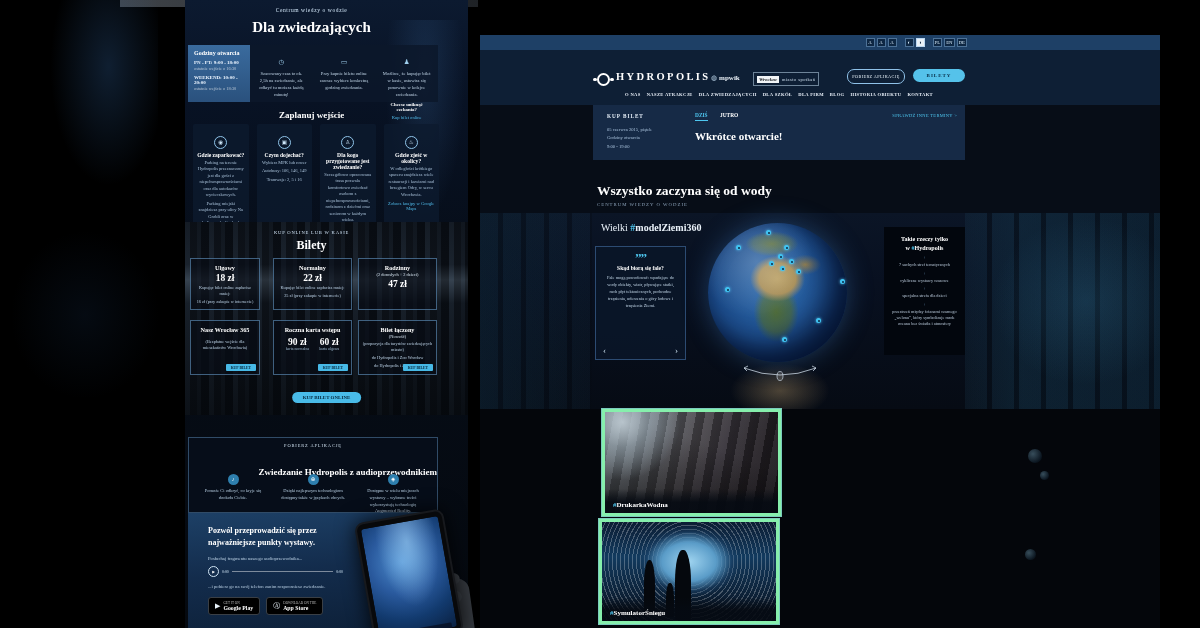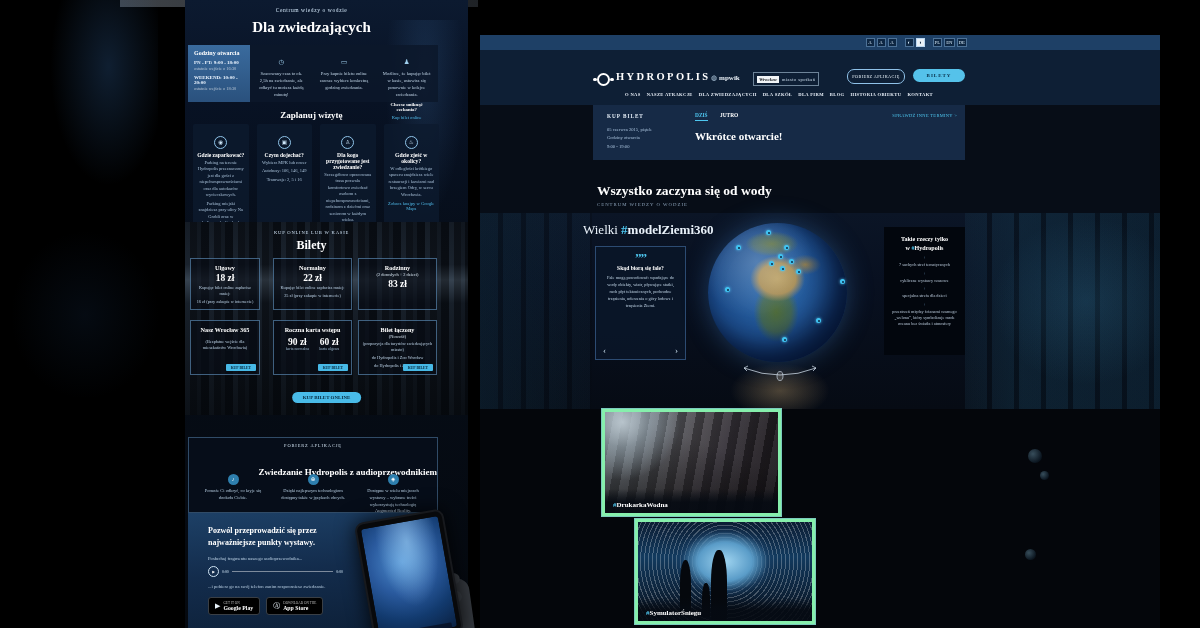--- a/index.html
+++ b/index.html
@@ -129,21 +129,21 @@
 
   .rp-zone{left:0;top:178px;width:680px;height:196px;background:linear-gradient(180deg,#0b1526 0%,#081020 35%,#060b14 100%);overflow:visible;}
   .zone-r{position:absolute;right:0;top:0;width:195px;height:100%;
     background:radial-gradient(ellipse at 62% 45%,rgba(80,180,230,.14),transparent 55%),
                repeating-linear-gradient(90deg,rgba(40,90,120,.14) 0 22px,rgba(5,10,18,.42) 22px 27px),
                linear-gradient(90deg,rgba(8,18,30,0) 0%,rgba(12,35,52,.5) 30%,rgba(8,22,36,.85) 100%);}
   .zone-l{position:absolute;left:0;top:0;width:112px;height:100%;
     background:repeating-linear-gradient(90deg,rgba(40,90,120,.08) 0 18px,rgba(5,10,18,.35) 18px 23px),
                linear-gradient(270deg,rgba(8,18,30,0) 0%,rgba(10,26,40,.6) 100%);}
   .zone-glow{position:absolute;left:250px;top:150px;width:100px;height:46px;background:radial-gradient(ellipse at 50% 60%,rgba(235,195,130,.3),transparent 70%);}
-  .model-label{position:absolute;left:103px;top:9px;font-size:13px;color:#eaf2fa;}
+  .model-label{position:absolute;left:121px;top:9px;font-size:10px;color:#eaf2fa;}
 
   .qcard{position:absolute;left:115px;top:33px;width:91px;height:114px;background:rgba(10,22,40,.93);
          border:1px solid rgba(80,130,190,.5);text-align:center;padding:6px 7px;box-sizing:border-box;}
   .q-ico{font-size:13px;font-weight:bold;color:#4ec7f0;line-height:.8;letter-spacing:-1px;}
   .q-t{font-size:5.6px;font-weight:bold;margin-top:2px;}
   .q-x{font-size:4.4px;color:#c3d7e8;line-height:1.55;margin-top:4px;}
   .q-prev{position:absolute;left:7px;bottom:4px;font-size:9px;color:#cfe3f2;cursor:pointer;}
   .q-next{position:absolute;right:7px;bottom:4px;font-size:9px;color:#cfe3f2;cursor:pointer;}
 
   .globe{position:absolute;left:228px;top:10px;width:139px;height:139px;border-radius:50%;
@@ -228,21 +228,21 @@
         </div>
         <div class="tip">
           <span class="tico">♟</span>
           <div class="ttx">Możliwe, że kupując bilet w kasie, ustawisz się ponownie w kolejce zwiedzania.</div>
           <div class="ttx-b">Chcesz uniknąć czekania?</div>
           <a class="lnk">Kup bilet online</a>
         </div>
       </div>
     </div>
 
-    <div class="lp-plan-title abs">Zaplanuj wizytę</div>
+    <div class="lp-plan-title abs">Zaplanuj wejście</div>
     <div class="lp-plan abs">
       <div class="plan-card">
         <span class="pico">◉</span>
         <div class="pc-t">Gdzie zaparkować?</div>
         <div class="pc-x">Parking na terenie Hydropolis przeznaczony jest dla gości z niepełnosprawnościami oraz dla autokarów wycieczkowych.</div>
         <div class="pc-x">Parking miejski znajdziesz przy ulicy Na Grobli oraz w okolicznych uliczkach.</div>
         <a class="lnk">Zobacz mapę</a>
         <a class="lnk">Otwórz w Google Maps</a>
       </div>
       <div class="plan-card">
@@ -277,21 +277,21 @@
       </div>
       <div class="t-card" style="left:88px;top:36px;width:79px;height:52px;">
         <div class="tc-name">Normalny</div>
         <div class="tc-price">22 zł</div>
         <div class="tc-note">Kupując bilet online zapłacisz mniej:</div>
         <div class="tc-note">25 zł (przy zakupie w internecie)</div>
       </div>
       <div class="t-card" style="left:173px;top:36px;width:79px;height:52px;">
         <div class="tc-name">Rodzinny</div>
         <div class="tc-sub">(2 dorosłych + 2 dzieci)</div>
-        <div class="tc-price">83 zł</div>
+        <div class="tc-price">47 zł</div>
       </div>
       <div class="t-card" style="left:5px;top:98px;width:70px;height:55px;">
         <div class="tc-name">Nasz Wrocław 365</div>
         <div class="tc-note" style="margin-top:6px;">(Bezpłatne wejście dla mieszkańców Wrocławia)</div>
         <div class="t-btn">KUP BILET</div>
       </div>
       <div class="t-card" style="left:88px;top:98px;width:79px;height:55px;">
         <div class="tc-name">Roczna karta wstępu</div>
         <div class="tc-prow">
           <div>
@@ -495,21 +495,21 @@
     </div>
 
     <div class="pcard" style="left:121px;top:373px;width:179px;height:107px;">
       <div class="pphoto ph-a"></div>
       <div class="pcap">
         <span><span class="cy">#</span><span>DrukarkaWodna</span></span>
       </div>
     </div>
 
 
-    <div class="pcard" style="left:118px;top:483px;width:180px;height:105px;margin-left:36px;">
+    <div class="pcard" style="left:118px;top:483px;width:180px;height:105px;">
       <div class="pphoto ph-c">
         <div class="fig" style="left:24%;top:38%;width:11px;height:55px;"></div>
         <div class="fig" style="left:42%;top:28%;width:16px;height:70px;"></div>
         <div class="fig" style="left:37%;top:62%;width:8px;height:34px;"></div>
       </div>
       <div class="pcap">
         <span><span class="cy">#</span><span>SymulatorŚniegu</span></span>
       </div>
     </div>
 

